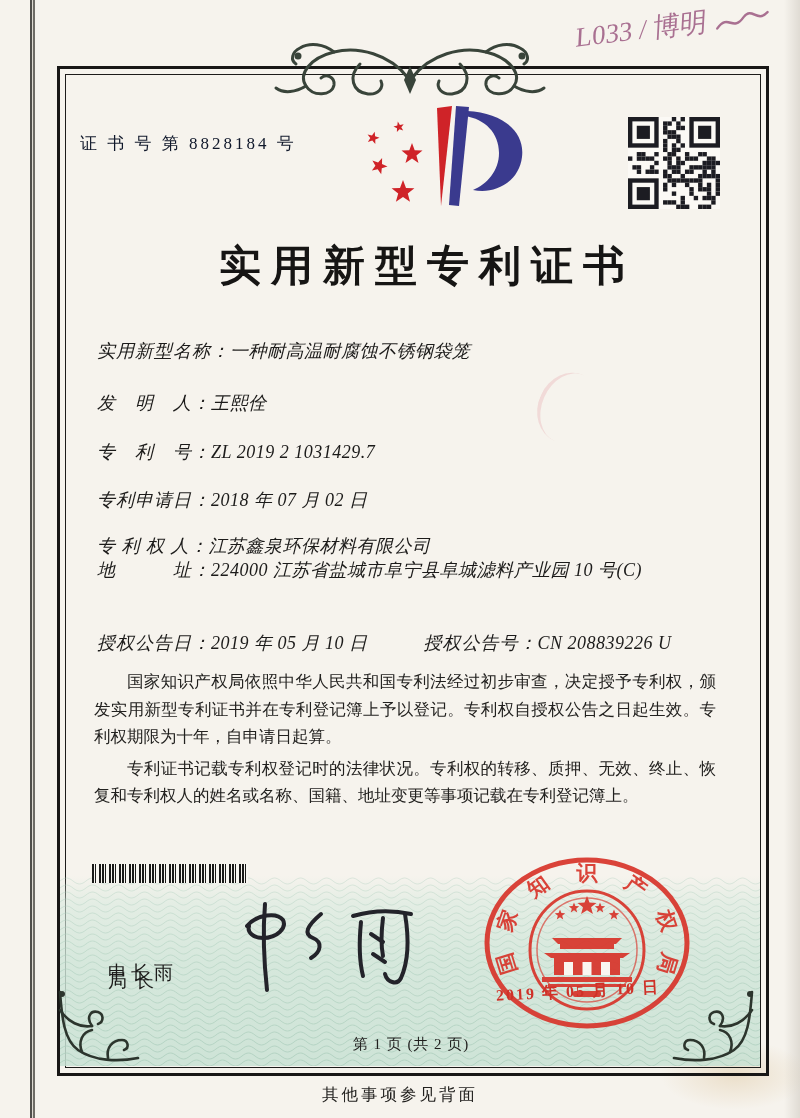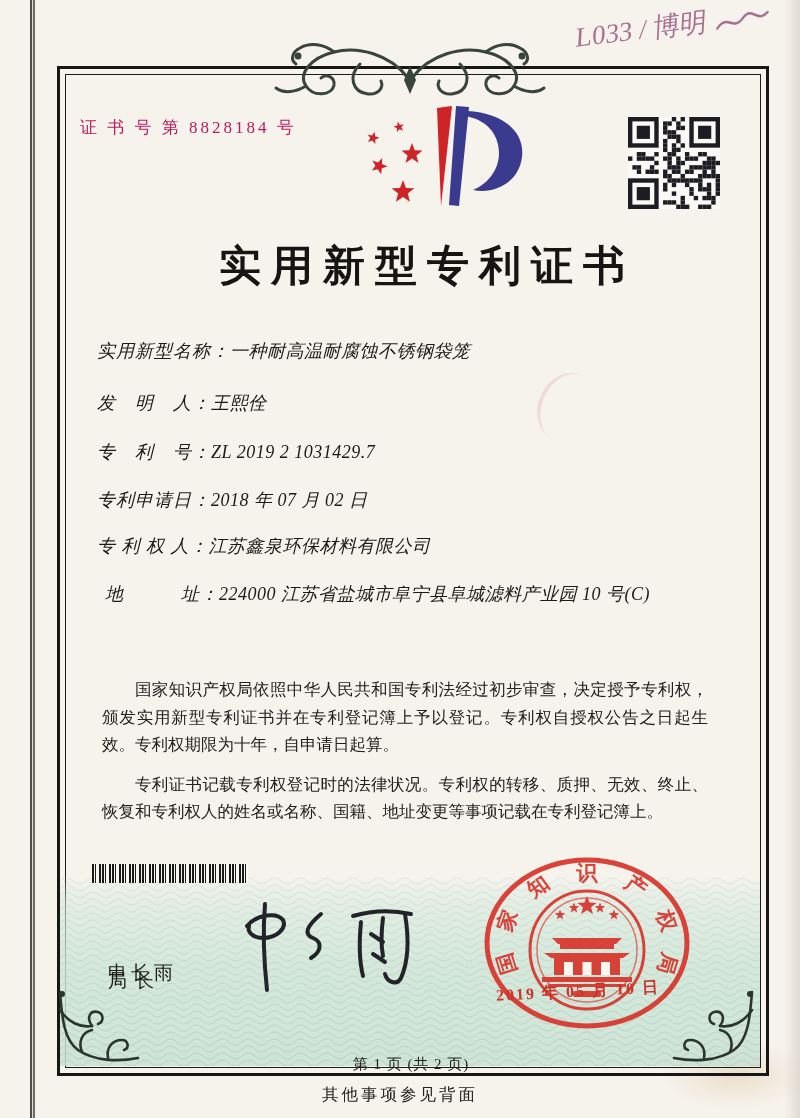--- a/index.html
+++ b/index.html
@@ -23,53 +23,53 @@
     background:radial-gradient(ellipse at center,rgba(206,170,110,.28),rgba(206,170,110,0) 70%);}
   
   .frame-outer{left:57px;top:66px;width:706px;height:1004px;
     border:3px solid #181716;z-index:1;}
   .frame-inner{left:5px;top:5px;right:5px;bottom:5px;position:absolute;
     border:1.5px solid #1d1c1a;}
   
   .handwriting{left:575px;top:6px;width:225px;color:#9c5a82;
     font-size:27px;transform:rotate(-7deg) skewX(-10deg);
     opacity:.85;z-index:8;white-space:nowrap;}
-  .cert-no{left:80px;top:116px;font-size:17px;letter-spacing:3px;color:#be185d;z-index:2;}
+  .cert-no{left:80px;top:132px;font-size:17px;letter-spacing:3px;color:#0f172a;z-index:2;}
   .logo{left:333px;top:102px;z-index:2;}
   .qr{left:628px;top:117px;z-index:2;}
   .doc-title{left:58px;top:238px;width:706px;text-align:center;
     font-size:42px;font-weight:bold;letter-spacing:10px;color:#161514;z-index:2;padding-left:16px;}
   
   .field{left:97px;white-space:nowrap;font-size:18px;color:#1c1b1a;
     letter-spacing:.5px;z-index:2;font-style:italic;}
   .field .lab{letter-spacing:1px;}
   .f-name{top:339px;} .f-inventor{top:391px;} .f-patno{top:440px;}
-  .f-filing{top:488px;} .f-patentee{top:534px;} .f-address{top:582px;margin-left:8px;}
+  .f-filing{top:488px;} .f-patentee{top:534px;} .f-address{top:558px;}
   .f-grant{top:631px;display:flex;gap:56px;}
   
   .body-text{left:90px;top:664px;width:630px;font-size:16.5px;line-height:27.5px;
     text-align:justify;color:#22211f;z-index:2;}
-  .body-text p{margin:12px;text-indent:2em;}
+  .body-text p{margin:4px;text-indent:2em;}
   
   .band{left:60px;top:876px;width:700px;height:190px;z-index:1;
     background:linear-gradient(180deg,rgba(215,234,223,0) 0,rgba(213,233,221,.55) 14%,rgba(206,229,216,.8) 45%,rgba(199,225,211,.85) 100%);}
   .band svg{position:absolute;left:0;top:0;}
   
   .director-title{left:108px;top:968px;font-size:19px;letter-spacing:8px;color:#1b1a19;z-index:3;}
   .director-name{left:108px;top:960px;font-size:19px;letter-spacing:4px;color:#1b1a19;z-index:3;}
   .signature{left:233px;top:898px;z-index:3;}
   .seal{left:482px;top:854px;z-index:4;opacity:.93;}
   .seal-date{left:496px;top:981px;width:180px;font-size:16px;font-weight:bold;
     color:#cf3128;letter-spacing:2px;transform:rotate(-3deg);z-index:5;white-space:nowrap;}
   
   .barcode{left:92px;top:864px;width:156px;height:19px;z-index:3;
     background:repeating-linear-gradient(90deg,#191918 0 1.5px,#f8f6f1 1.5px 3px,#191918 3px 4px,#f8f6f1 4px 6.5px,#191918 6.5px 9px,#f8f6f1 9px 10px);}
   
   .page-info{left:58px;top:1035px;width:706px;text-align:center;font-size:15px;
-    letter-spacing:1px;color:#201f1e;z-index:4;margin-top:20px;}
+    letter-spacing:1px;color:#201f1e;z-index:4;}
   .reverse-note{left:0;top:1084px;width:800px;text-align:center;font-size:16.5px;
     letter-spacing:3px;color:#22211f;z-index:2;}
   .ornament{z-index:3;}
 </style>
 </head>
 <body>
 
 <div class="abs scan-edge-left"></div>
 <div class="abs page-right-shade"></div>
 <div class="abs pink-smudge"></div>
@@ -288,20 +288,22 @@
 <div class="abs field f-filing">
   <span class="lab">专利申请日：</span><span>2018 年 07 月 02 日</span>
 </div>
 <div class="abs field f-patentee">
   <span class="lab">专 利 权 人：</span><span>江苏鑫泉环保材料有限公司</span>
 </div>
 <div class="abs field f-address">
   <span class="lab">地　　　址：</span><span>224000 江苏省盐城市阜宁县阜城滤料产业园 10 号(C)</span>
 </div>
 <div class="abs field f-grant">
+  <span><span class="lab">授权公告日：</span><span>2019 年 05 月 10 日</span></span>
+  <span><span class="lab">授权公告号：</span><span>CN 208839226 U</span></span>
 </div>
 
 <div class="abs body-text">
   <p>国家知识产权局依照中华人民共和国专利法经过初步审查，决定授予专利权，颁发实用新型专利证书并在专利登记簿上予以登记。专利权自授权公告之日起生效。专利权期限为十年，自申请日起算。</p>
   <p>专利证书记载专利权登记时的法律状况。专利权的转移、质押、无效、终止、恢复和专利权人的姓名或名称、国籍、地址变更等事项记载在专利登记簿上。</p>
 </div>
 
 <div class="abs band">
   <svg id="waves" width="700" height="190">
       <path d="M0,5c5,-4 8,-4 13,0c5,4 8,4 13,0c5,-4 8,-4 13,0c5,4 8,4 13,0c5,-4 8,-4 13,0c5,4 8,4 13,0c5,-4 8,-4 13,0c5,4 8,4 13,0c5,-4 8,-4 13,0c5,4 8,4 13,0c5,-4 8,-4 13,0c5,4 8,4 13,0c5,-4 8,-4 13,0c5,4 8,4 13,0c5,-4 8,-4 13,0c5,4 8,4 13,0c5,-4 8,-4 13,0c5,4 8,4 13,0c5,-4 8,-4 13,0c5,4 8,4 13,0c5,-4 8,-4 13,0c5,4 8,4 13,0c5,-4 8,-4 13,0c5,4 8,4 13,0c5,-4 8,-4 13,0c5,4 8,4 13,0c5,-4 8,-4 13,0c5,4 8,4 13,0c5,-4 8,-4 13,0c5,4 8,4 13,0c5,-4 8,-4 13,0c5,4 8,4 13,0c5,-4 8,-4 13,0c5,4 8,4 13,0c5,-4 8,-4 13,0c5,4 8,4 13,0c5,-4 8,-4 13,0c5,4 8,4 13,0c5,-4 8,-4 13,0c5,4 8,4 13,0c5,-4 8,-4 13,0c5,4 8,4 13,0c5,-4 8,-4 13,0c5,4 8,4 13,0c5,-4 8,-4 13,0c5,4 8,4 13,0c5,-4 8,-4 13,0c5,4 8,4 13,0c5,-4 8,-4 13,0c5,4 8,4 13,0c5,-4 8,-4 13,0c5,4 8,4 13,0c5,-4 8,-4 13,0c5,4 8,4 13,0" fill="none" stroke="#aecfbe" stroke-width="1" opacity="0.36315789473684207"></path>

